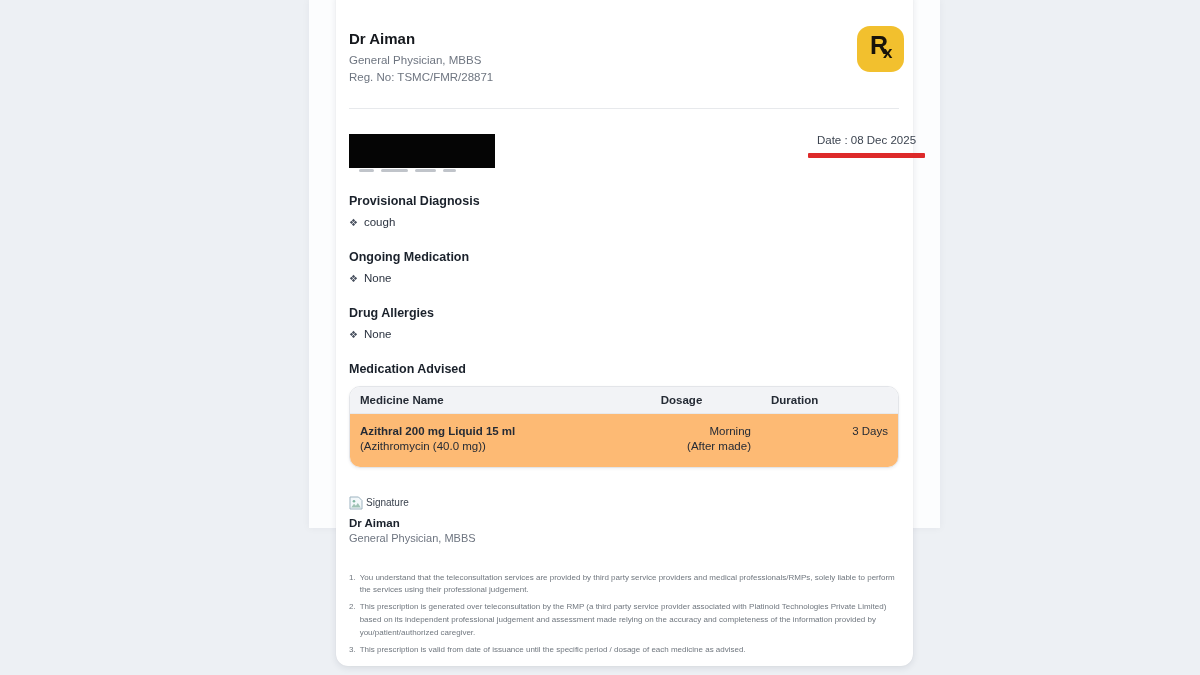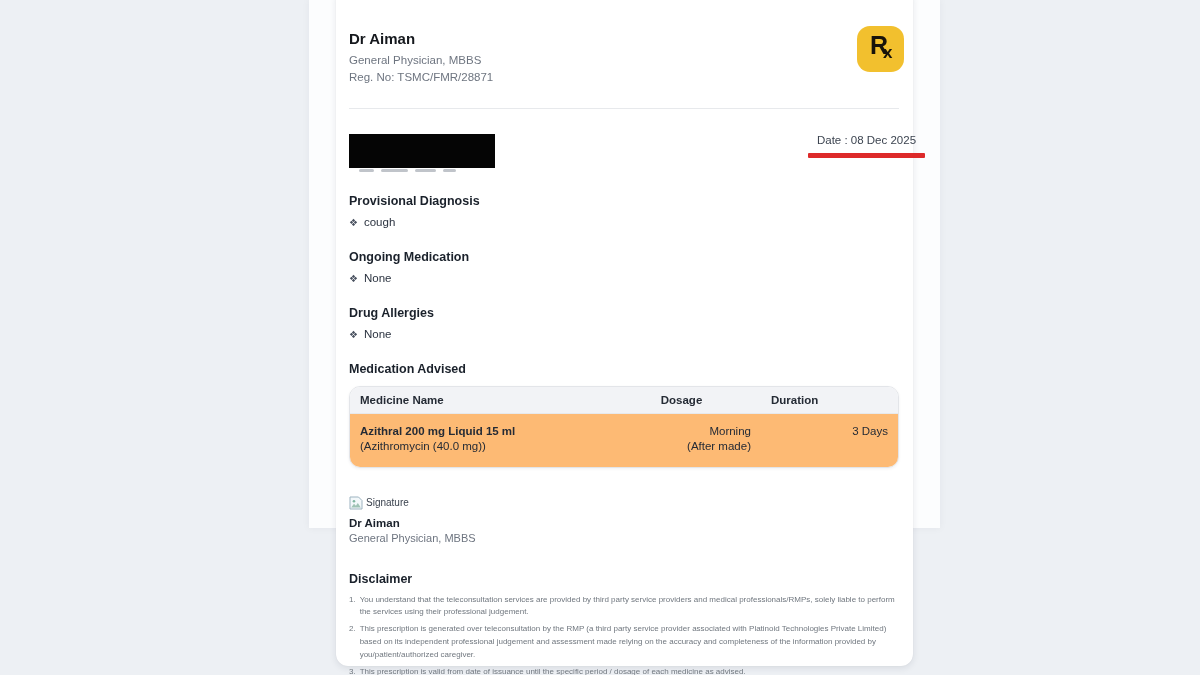--- a/index.html
+++ b/index.html
@@ -159,21 +159,20 @@
           <circle cx="5" cy="5.2" r="1.3" fill="#7fb6a0"></circle>
           <path d="M2.2 11.6 l2.8-3.8 1.9 2 1.9-2.8 3 4.6 Z" fill="#9fc3b5"></path>
         </svg>
         <span>Signature</span>
       </div>
       <div class="sig-name">Dr Aiman</div>
       <div class="sig-title">General Physician, MBBS</div>
     </div>
 
     <div class="disc">
-      <div class="disc-heading">Disclaimer</div>
       <div class="disc-item">
         <span class="disc-num">1.</span>
           <span>You understand that the teleconsultation services are provided by third party service providers and medical professionals/RMPs, solely liable to perform the services using their professional judgement.</span>
       </div>
       <div class="disc-item">
         <span class="disc-num">2.</span>
           <span>This prescription is generated over teleconsultation by the RMP (a third party service provider associated with Platinoid Technologies Private Limited) based on its independent professional judgement and assessment made relying on the accuracy and completeness of the information provided by you/patient/authorized caregiver.</span>
       </div>
       <div class="disc-item">
         <span class="disc-num">3.</span>

